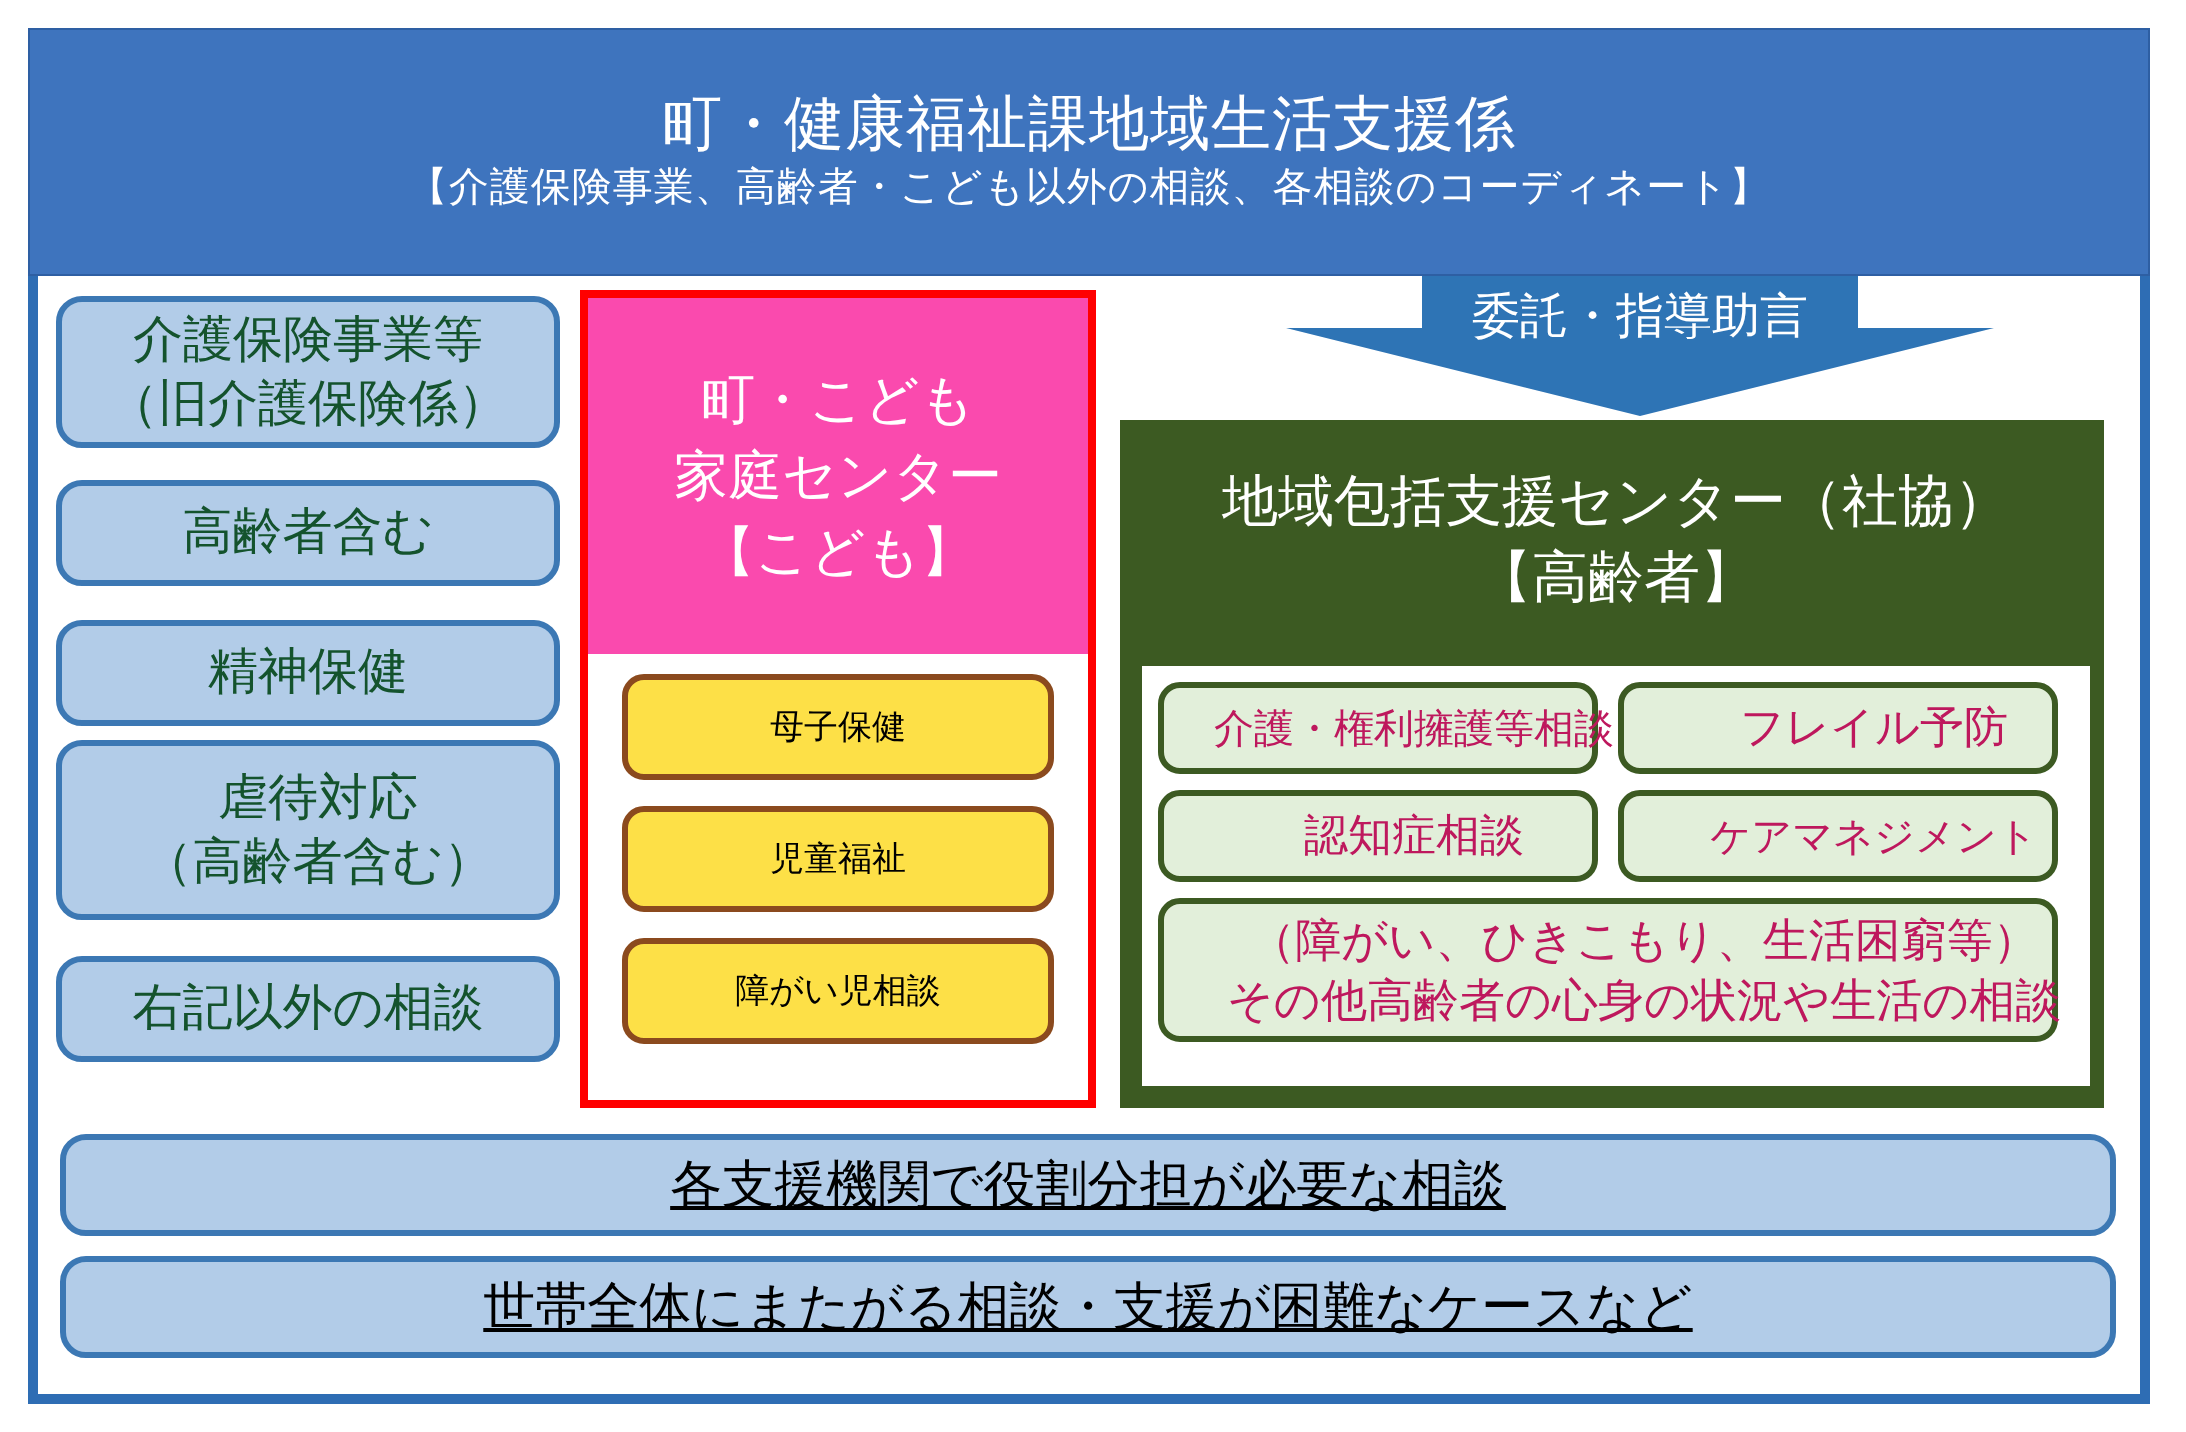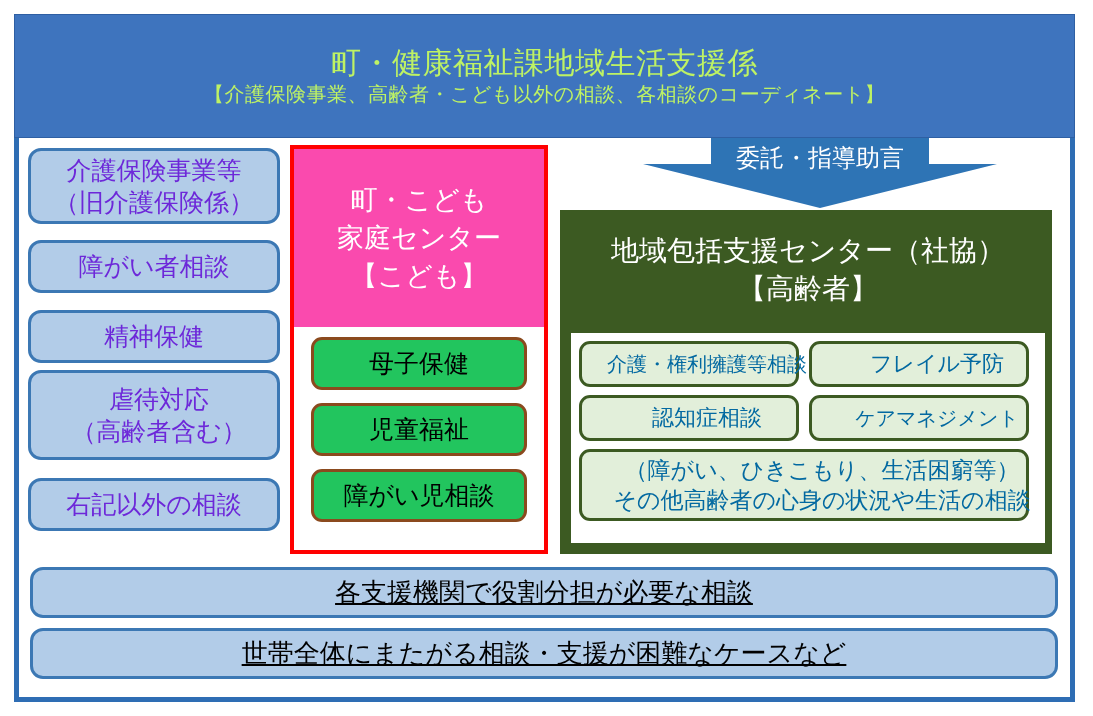--- a/index.html
+++ b/index.html
@@ -40,21 +40,21 @@
     top: 14px;
     width: 1061px;
     height: 124px;
     box-sizing: border-box;
     background: #3E74BE;
     border: 1px solid #2E5FA3;
     display: flex;
     flex-direction: column;
     align-items: center;
     justify-content: center;
-    color: #bef264;
+    color: #ffffff;
   }
   .header-line1 {
     font-size: 30px;
     line-height: 1.28;
     letter-spacing: 0.5px;
     white-space: nowrap;
   }
   .header-line2 {
     font-size: 20px;
     line-height: 1.28;
@@ -71,21 +71,21 @@
   }
   .blue-box {
     box-sizing: border-box;
     background: #B2CCE8;
     border: 3px solid #3C78B4;
     border-radius: 13px;
     display: flex;
     flex-direction: column;
     align-items: center;
     justify-content: center;
-    color: #6d28d9;
+    color: #14532d;
     font-size: 25px;
     line-height: 1.30;
     white-space: nowrap;
   }
   .blue-box .ln { display: block; }
 
   #lbox-0 { position: absolute; left: 0;  top: 0px;   width: 252px; height: 76px; }
   #lbox-1 { position: absolute; left: 0;  top: 92px;  width: 252px; height: 53px; }
   #lbox-2 { position: absolute; left: 0;  top: 162px; width: 252px; height: 53px; }
   #lbox-3 { position: absolute; left: 0;  top: 222px; width: 252px; height: 90px; padding-left: 10px; }
@@ -125,27 +125,27 @@
     width: 250px;
     height: 223px;
     padding-top: 10px;
     box-sizing: border-box;
   }
   .pink-box {
     box-sizing: border-box;
     margin: 0 auto 13px auto;
     width: 216px;
     height: 53px;
-    background: #22c55e;
+    background: #fde047;
     border: 3px solid #8B4A1E;
     border-radius: 11px;
     display: flex;
     align-items: center;
     justify-content: center;
-    font-size: 25px;
+    font-size: 17px;
     white-space: nowrap;
     color: #000000;
   }
 
   
   .arrow-wrap {
     position: absolute;
     left: 643px;
     top: 138px;
     width: 354px;
@@ -210,21 +210,21 @@
   }
   .green-box {
     box-sizing: border-box;
     background: #E2EFDA;
     border: 3px solid #3C5A22;
     border-radius: 11px;
     display: flex;
     flex-direction: column;
     align-items: center;
     justify-content: center;
-    color: #0369a1;
+    color: #be185d;
     white-space: nowrap;
     padding-left: 36px;
   }
   .gb-half { width: 220px; height: 46px; font-size: 22px; }
   .gb-half.small { font-size: 20px; }
   .gb-full { width: 450px; height: 72px; font-size: 23px; line-height: 1.32; }
 
   
   .bottom-bar {
     position: absolute;
@@ -259,21 +259,21 @@
   </div>
 
   <div class="left-col">
 
     <div class="blue-box" id="lbox-0">
       <span class="ln">介護保険事業等</span>
       <span class="ln">（旧介護保険係）</span>
     </div>
 
     <div class="blue-box" id="lbox-1">
-      <span class="ln">障がい者相談</span>
+      <span class="ln">高齢者含む</span>
     </div>
 
     <div class="blue-box" id="lbox-2">
       <span class="ln">精神保健</span>
     </div>
 
     <div class="blue-box" id="lbox-3">
       <span class="ln">虐待対応</span>
       <span class="ln">（高齢者含む）</span>
     </div>

